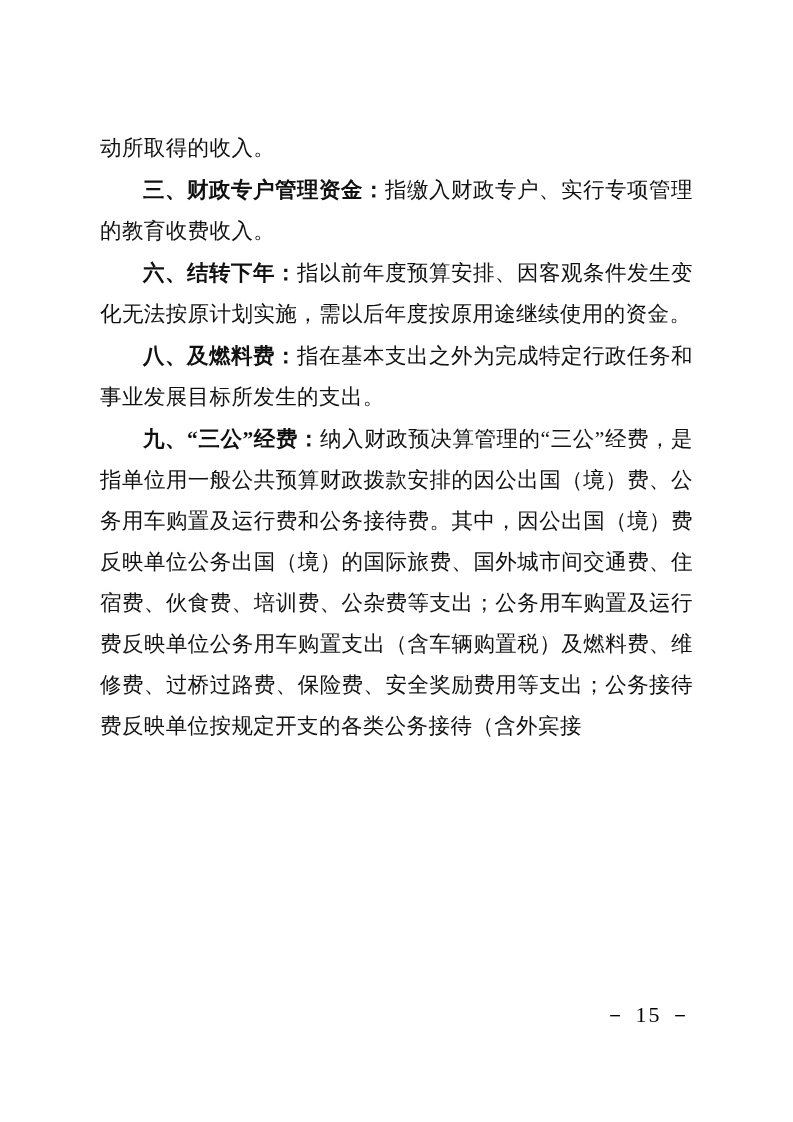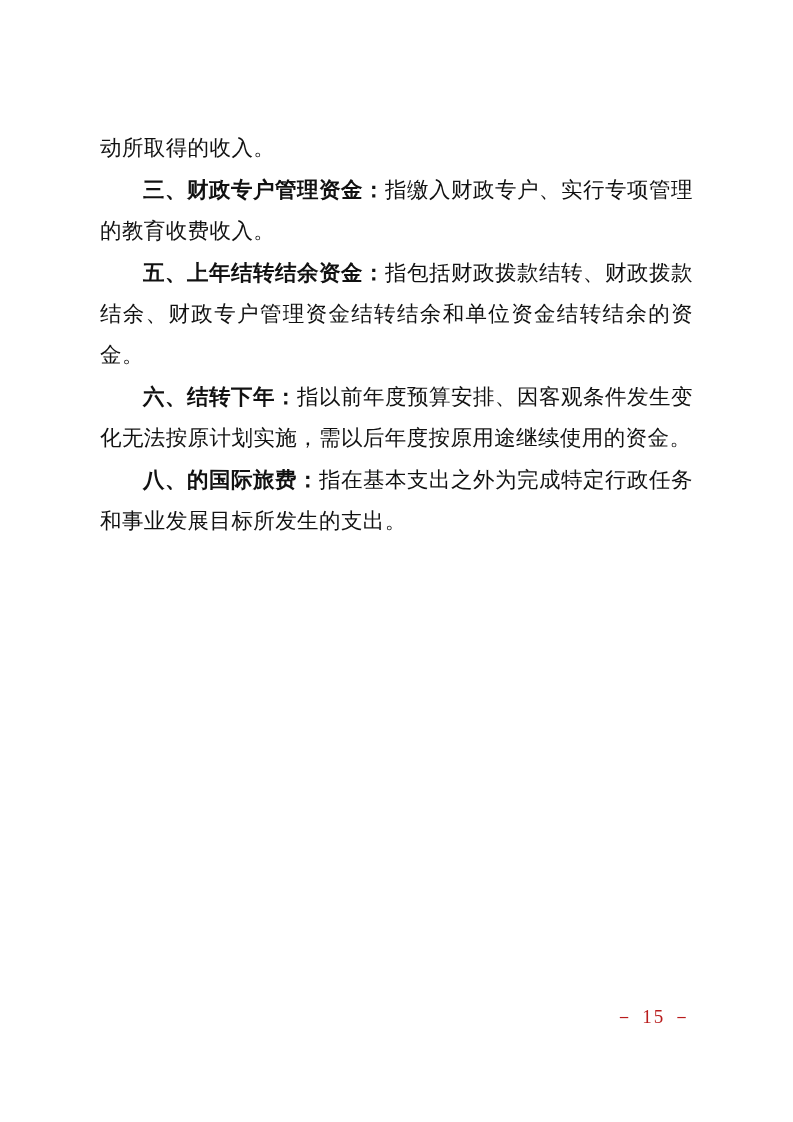--- a/index.html
+++ b/index.html
@@ -38,52 +38,52 @@
   .indent {
     text-indent: 43px;
   }
   .lead {
     font-weight: bold;
   }
   .page-number {
     position: absolute;
     right: 100px;
     bottom: 92px;
-    font-size: 19px;
+    font-size: 22px;
     letter-spacing: 2px;
-    color: #b91c1c;
+    color: #000000;
   }
 </style>
 </head>
 <body>
 
 <div class="page">
 
   <div class="content">
 
     <p class="para">
       <span>动所取得的收入。</span>
     </p>
 
     <p class="para indent">
       <span class="lead">三、财政专户管理资金：</span><span>指缴入财政专户、实行专项管理的教育收费收入。</span>
     </p>
 
 
-    <p class="para indent">
-      <span class="lead">五、上年结转结余资金：</span><span>指包括财政拨款结转、财政拨款结余、财政专户管理资金结转结余和单位资金结转结余的资金。</span>
-    </p>
 
     <p class="para indent">
       <span class="lead">六、结转下年：</span><span>指以前年度预算安排、因客观条件发生变化无法按原计划实施，需以后年度按原用途继续使用的资金。</span>
     </p>
 
 
     <p class="para indent">
-      <span class="lead">八、的国际旅费：</span><span>指在基本支出之外为完成特定行政任务和事业发展目标所发生的支出。</span>
+      <span class="lead">八、及燃料费：</span><span>指在基本支出之外为完成特定行政任务和事业发展目标所发生的支出。</span>
     </p>
 
+    <p class="para indent">
+      <span class="lead">九、“三公”经费：</span><span>纳入财政预决算管理的“三公”经费，是指单位用一般公共预算财政拨款安排的因公出国（境）费、公务用车购置及运行费和公务接待费。其中，因公出国（境）费反映单位公务出国（境）的国际旅费、国外城市间交通费、住宿费、伙食费、培训费、公杂费等支出；公务用车购置及运行费反映单位公务用车购置支出（含车辆购置税）及燃料费、维修费、过桥过路费、保险费、安全奖励费用等支出；公务接待费反映单位按规定开支的各类公务接待（含外宾接</span>
+    </p>
 
   </div>
 
   <div class="page-number">－ 15 －</div>
 
 </div>
 
 </body></html>

